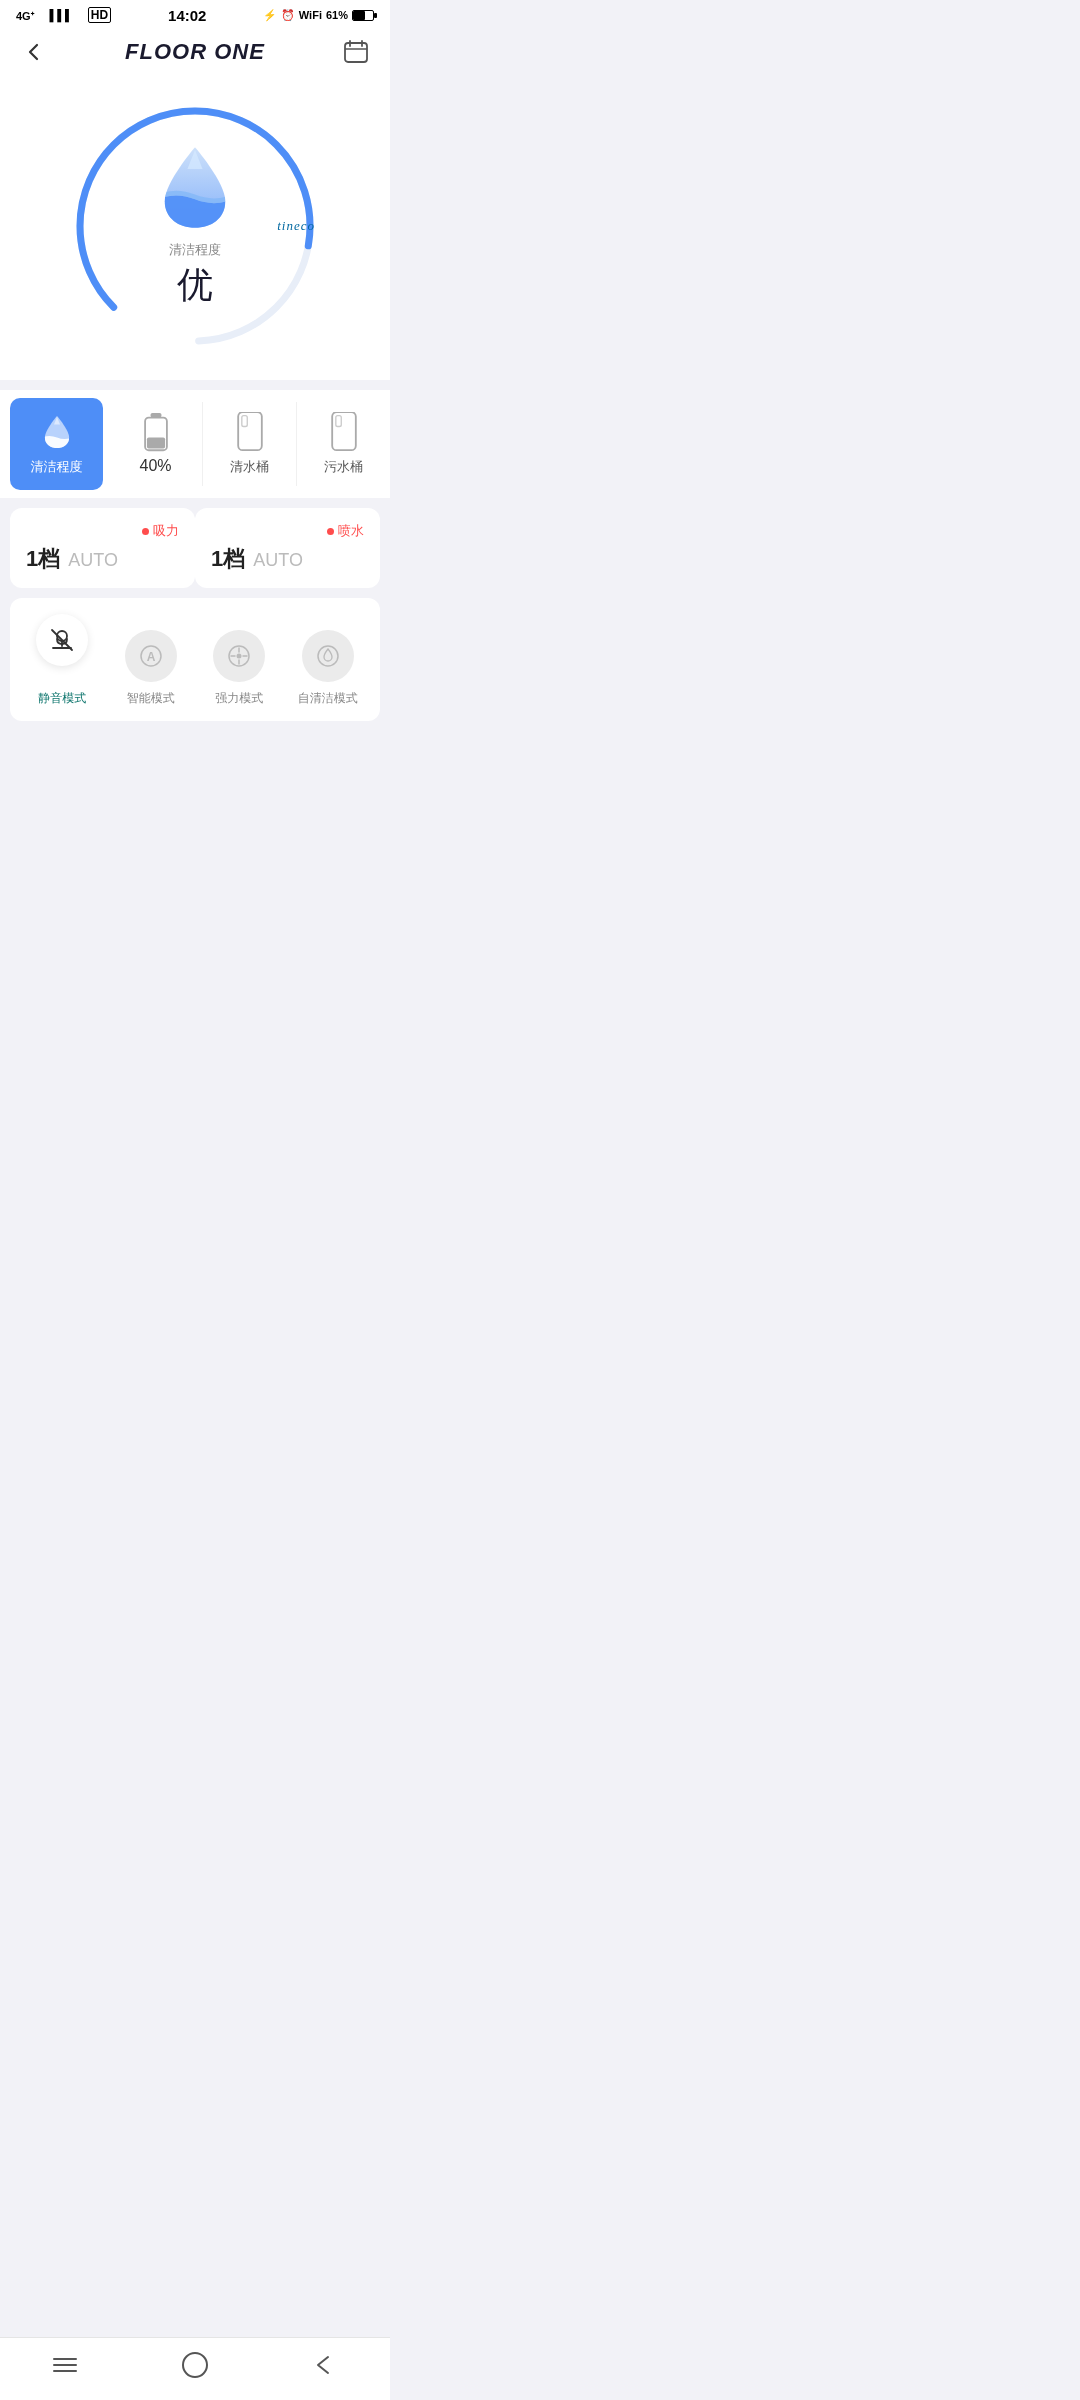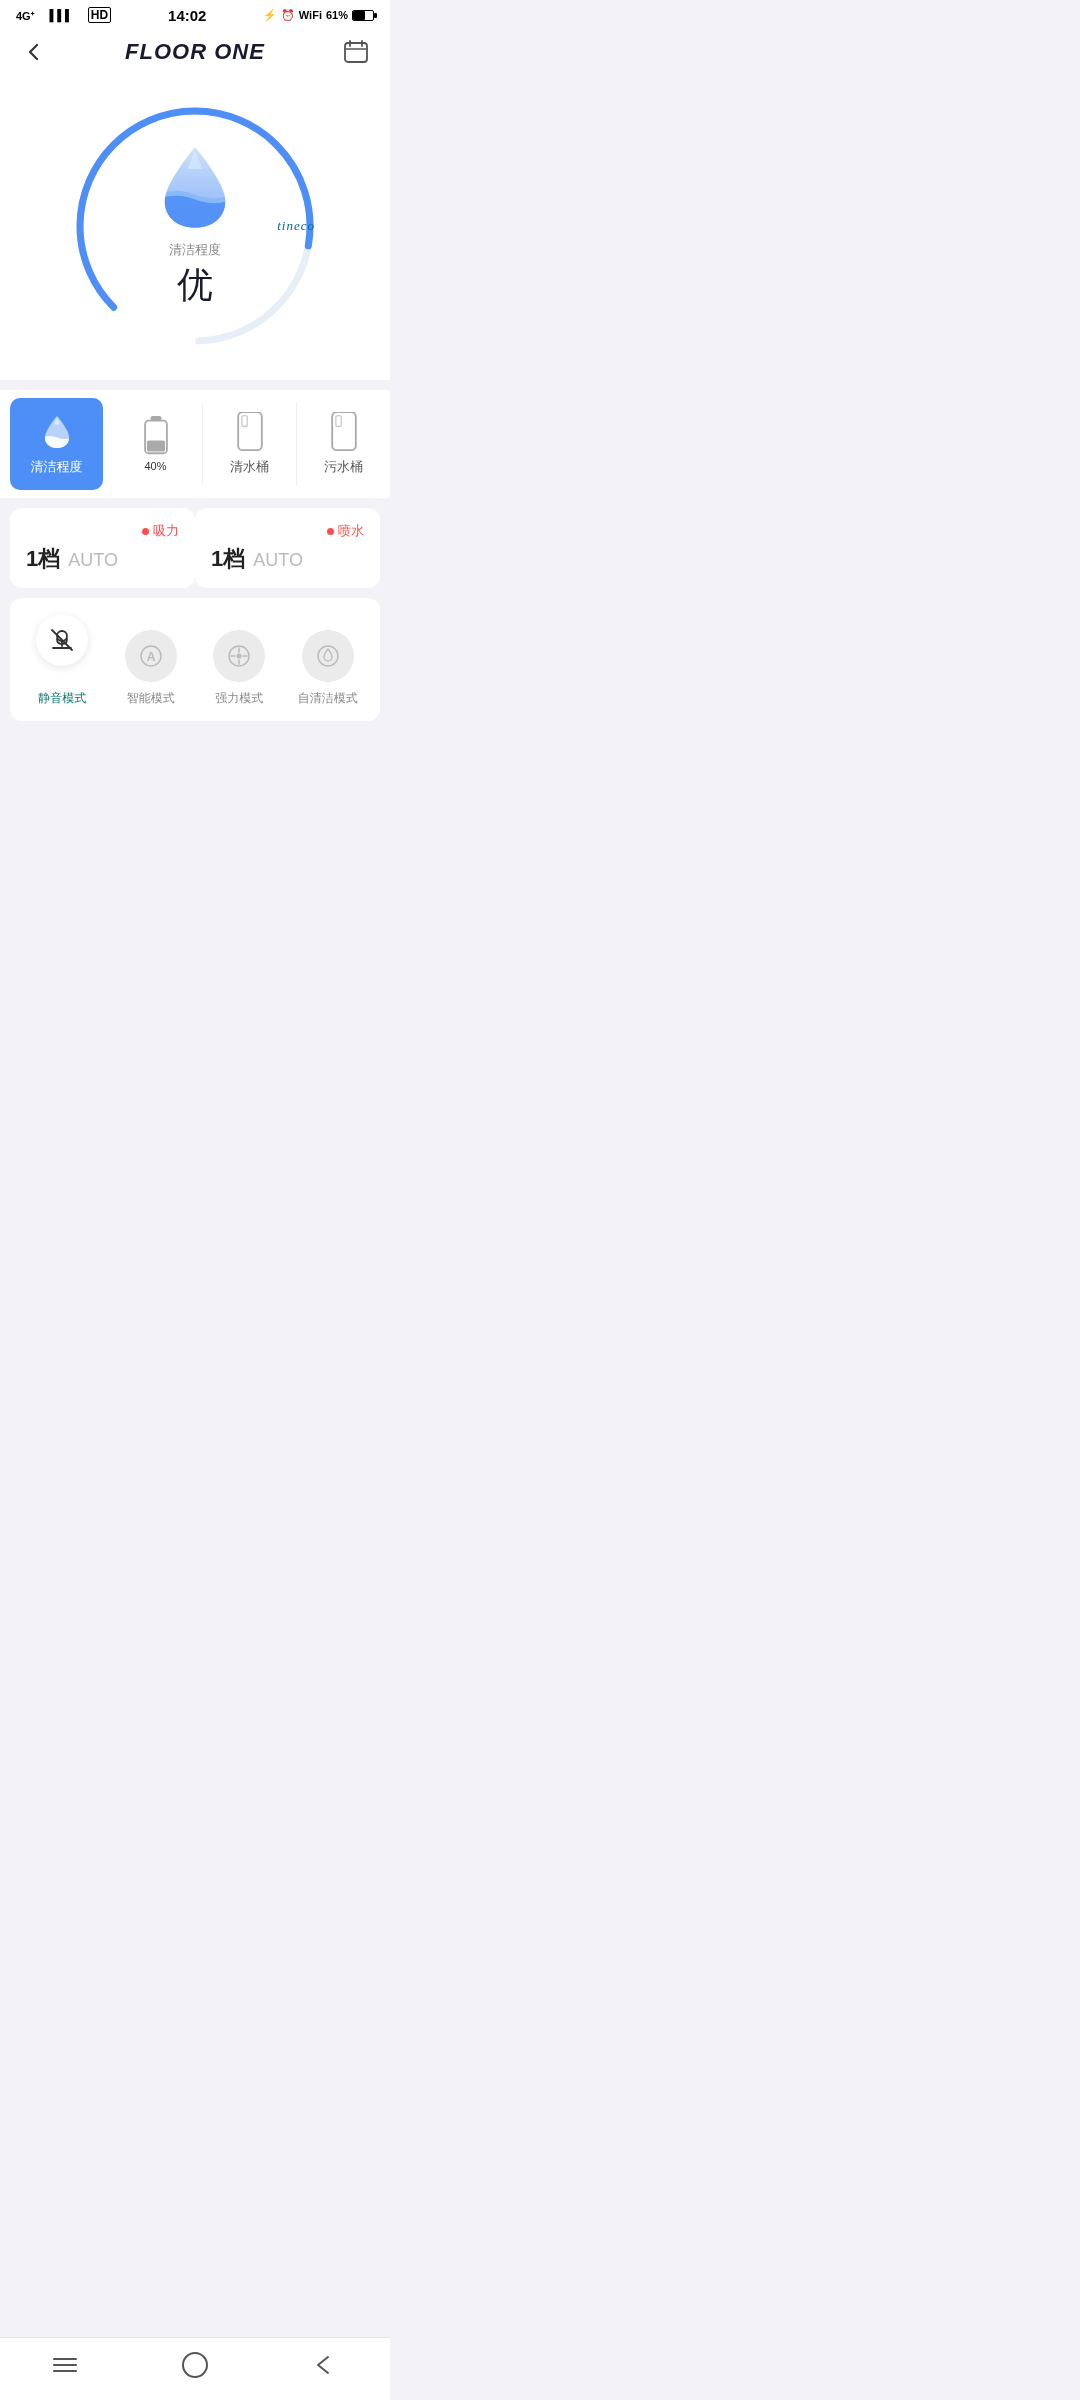--- a/index.html
+++ b/index.html
@@ -152,21 +152,21 @@
     }
     .status-card-label {
       font-size: 13px;
       color: #555;
       margin-top: 2px;
     }
     .status-card.active .status-card-label {
       color: #fff;
     }
     .status-card-value {
-      font-size: 11px;
+      font-size: 16px;
       color: #333;
       font-weight: 500;
     }
 
     
     .control-row {
       display: flex;
       padding: 0 10px;
       margin-bottom: 10px;
     }

